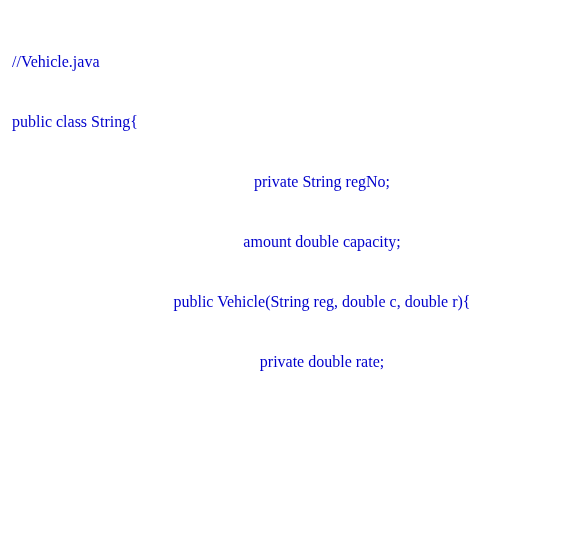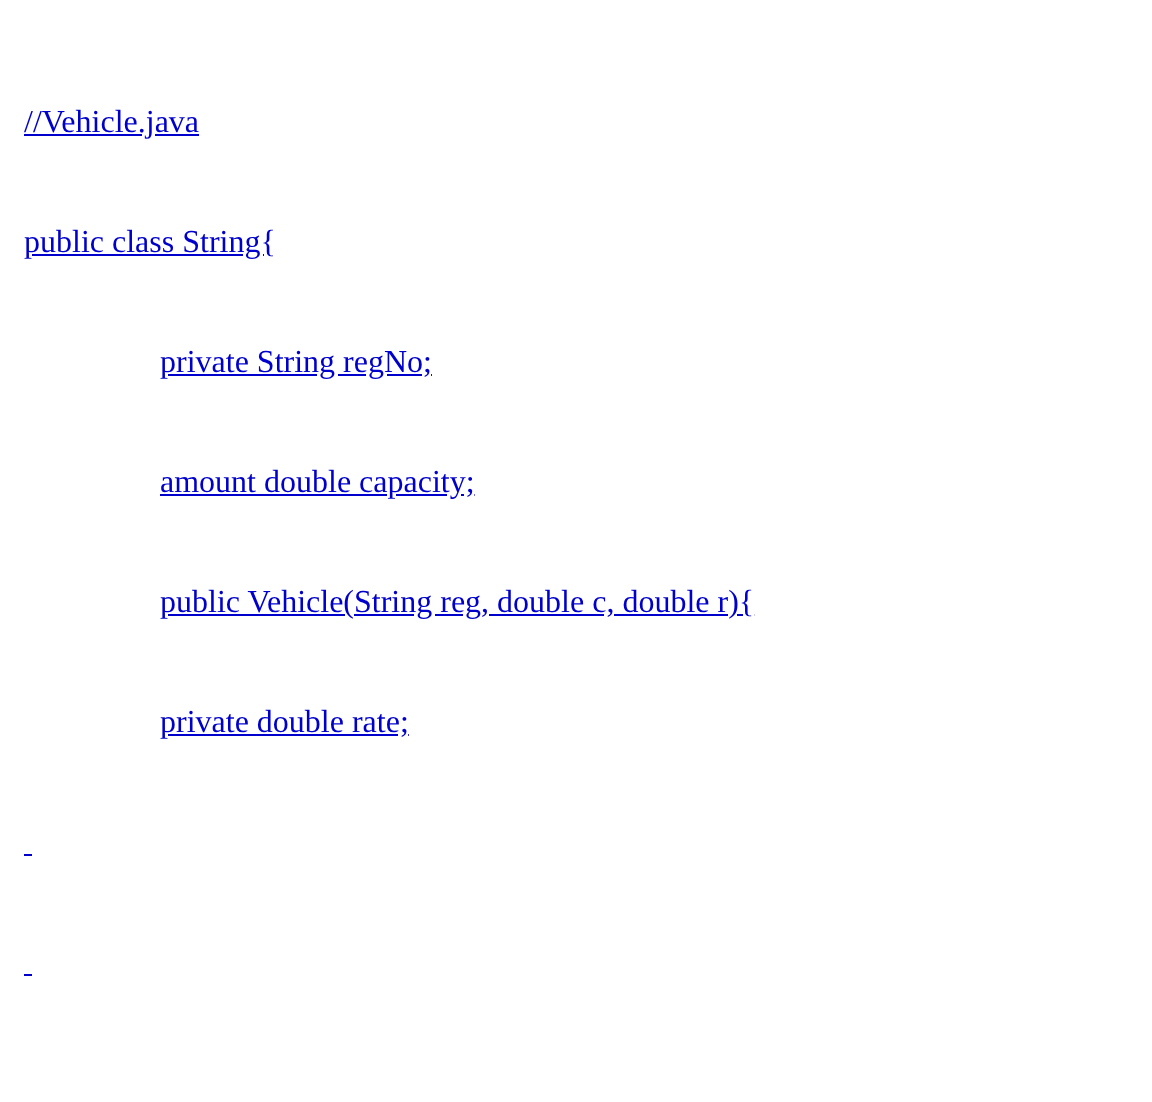--- a/index.html
+++ b/index.html
@@ -14,27 +14,27 @@
       background: #ffffff;
       padding: 12px;
       width: 576px;
       line-height: 1.25;
     }
     .code-block {
       white-space: pre;
     }
     .line {
       display: block;
-      text-decoration: underline;
     }
     .indent-1 {
       padding-left: 0px;
     }
     .indent-2 {
       padding-left: 68px;
+      text-align: center;
     }
   </style>
 </head>
 <body>
 
 <div class="code-block">
   <span class="line indent-1">//Vehicle.java</span>
   <span class="line indent-1">public class String{</span>
   <span class="line indent-2">private String regNo;</span>
   <span class="line indent-2">amount double capacity;</span>

